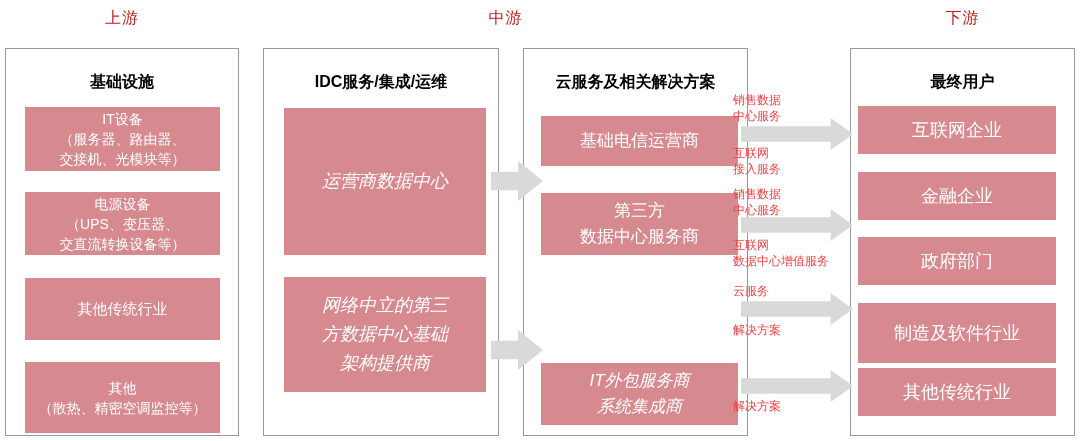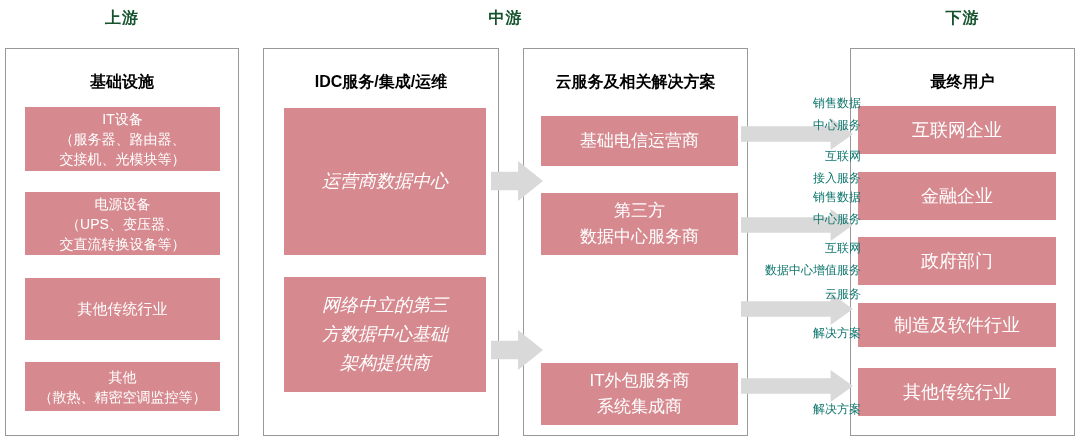--- a/index.html
+++ b/index.html
@@ -3,21 +3,21 @@
 <meta charset="utf-8">
 <style>
   html,body { margin:0; padding:0; background:#ffffff; }
   .canvas {
     position:relative; width:1080px; height:441px;
     font-family:"Liberation Sans","DejaVu Sans",sans-serif;
     background:#ffffff; overflow:hidden;
   }
   .stage {
     position:absolute; top:8px; text-align:center;
-    font-size:16px; font-weight:bold; color:#14532d; letter-spacing:1px;
+    font-size:16px; font-weight:normal; color:#b91c1c; letter-spacing:1px;
   }
   .s1 { left:5px;   width:234px; }
   .s2 { left:263px; width:485px; }
   .s3 { left:850px; width:225px; }
 
   .panel {
     position:absolute; top:48px; height:388px; box-sizing:border-box;
     background:#ffffff; border:1px solid #999999; z-index:1;
   }
   .p1 { left:5px;   width:234px; }
@@ -36,37 +36,37 @@
 
   .node {
     position:absolute; background:#d68a8f; color:#ffffff;
     display:flex; align-items:center; justify-content:center;
     text-align:center; white-space:pre-line; z-index:2;
   }
   .c1 { left:25px;  width:195px; font-size:14px; line-height:20px; }
   .c1b1 { top:107px; height:64px; }
   .c1b2 { top:192px; height:63px; }
   .c1b3 { top:278px; height:62px; font-size:15px; }
-  .c1b4 { top:362px; height:49px; }
+  .c1b4 { top:362px; height:71px; }
 
   .c2 { left:284px; width:202px; font-size:18px; line-height:29px;font-style:italic; }
   .c2b1 { top:108px; height:147px; }
   .c2b2 { top:277px; height:115px; }
 
   .c3 { left:541px; width:197px; font-size:17px; line-height:26px; }
   .c3b1 { top:116px; height:50px; }
   .c3b2 { top:193px; height:62px; }
   .c3b3 { top:278px; height:62px; }
-  .c3b4 { top:363px; height:62px; }
+  .c3b4 { top:363px; height:62px;font-style:italic; }
 
   .c4 { left:858px; width:198px; font-size:18px; }
   .c4b1 { top:106px; height:48px; }
   .c4b2 { top:172px; height:48px; }
   .c4b3 { top:237px; height:48px; }
-  .c4b4 { top:303px; height:44px; }
+  .c4b4 { top:303px; height:60px; }
   .c4b5 { top:368px; height:48px; }
 
   .block-arrow {
     position:absolute; left:491px; width:52px; height:40px;
     background:#d9d9d9; z-index:5;
     clip-path:polygon(0 27%, 52% 27%, 52% 0, 100% 50%, 52% 100%, 52% 73%, 0 73%);
   }
   .ba1 { top:161px; }
   .ba2 { top:330px; }
 
@@ -74,22 +74,22 @@
     position:absolute; left:741px; width:112px; height:32px;
     background:#d9d9d9; z-index:5;
     clip-path:polygon(0 26%, 80% 26%, 80% 0, 100% 50%, 80% 100%, 80% 74%, 0 74%);
   }
   .la1 { top:118px; }
   .la2 { top:209px; }
   .la3 { top:293px; }
   .la4 { top:370px; }
 
   .flow-label {
-    position:absolute; left:733px; width:128px; text-align:right;
-    font-size:12px; line-height:22px; color:#0f766e;
+    position:absolute; left:733px; width:128px; text-align:left;
+    font-size:12px; line-height:16px; color:#ef4444;
     white-space:pre-line; z-index:6;
   }
   .fl1a { top:92px;  }
   .fl1b { top:145px; }
   .fl2a { top:186px; }
   .fl2b { top:237px; }
   .fl3a { top:283px; }
   .fl3b { top:322px; }
   .fl4b { top:398px; }
 </style>

